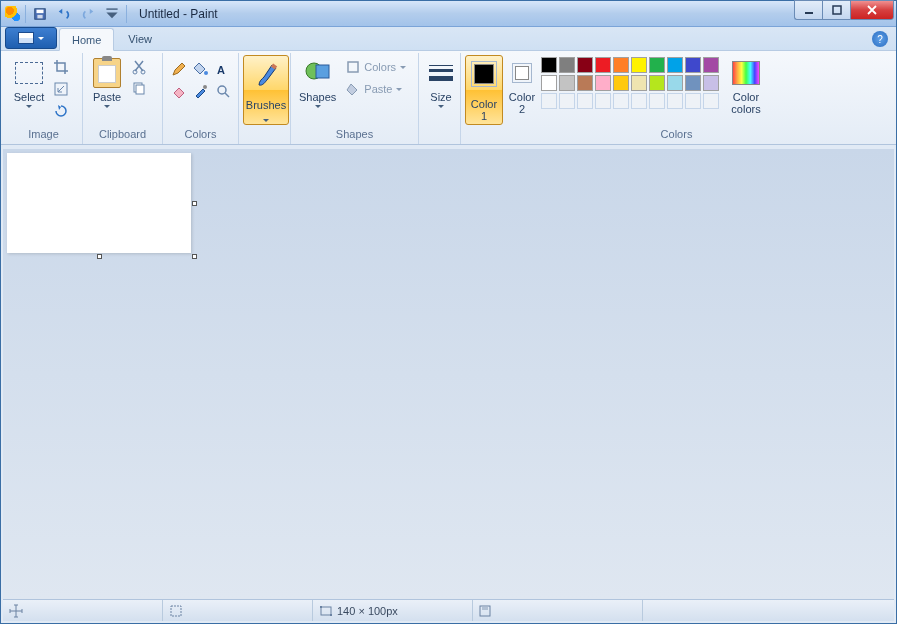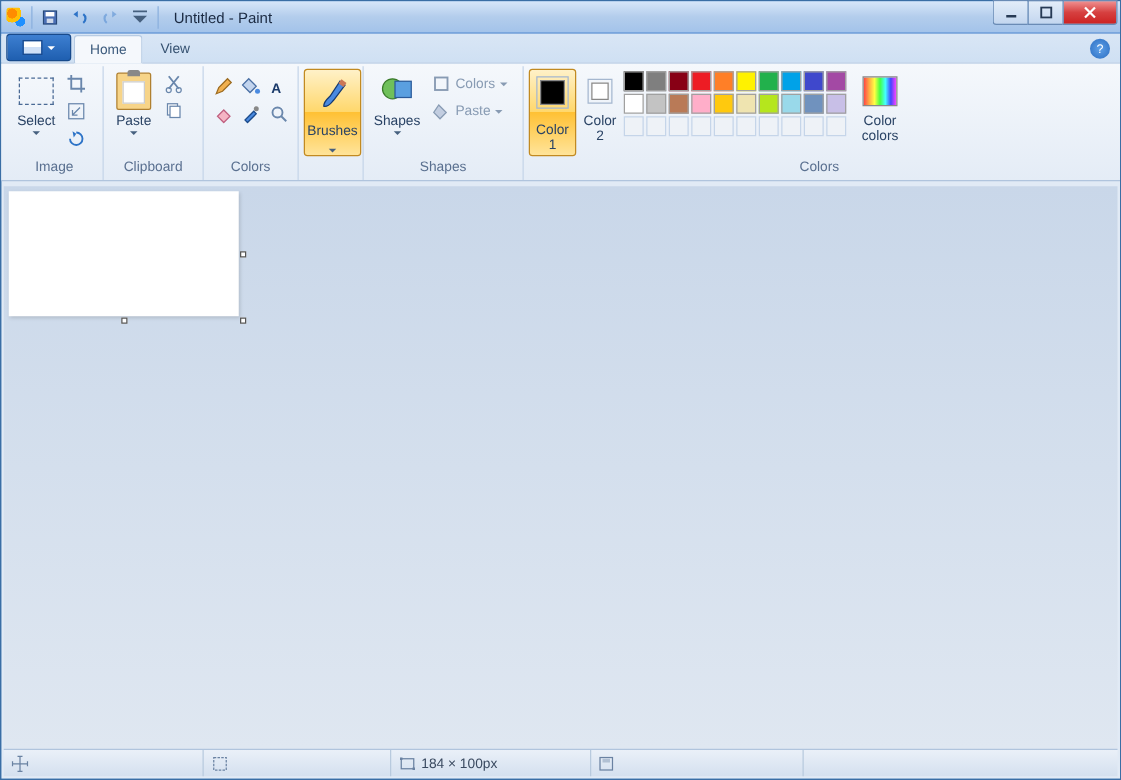--- a/index.html
+++ b/index.html
@@ -305,20 +305,36 @@
                 <path d="M5 2l6 6-5 5-5-5z" fill="#c2cde0" stroke="#889bb3"></path>
               </svg>
             <span>Paste</span>
               <div class="arrow"></div>
           </div>
         </div>
       </div>
       <div class="group-label">Shapes</div>
     </div>
 
+    <div class="group" style="width:42px;border-right:1px solid #c5d5e9">
+      <div class="group-body">
+        <div class="big-btn" style="width:36px">
+          <div class="ic">
+              <div class="i-size">
+                <div></div>
+                <div></div>
+                <div></div>
+              </div>
+            </div>
+          <div class="lbl">Size</div>
+          <div class="arrow"></div>
+        </div>
+      </div>
+      <div class="group-label"></div>
+    </div>
 
     <div class="group" style="flex:1;border-right:none">
       <div class="group-body">
         <div class="big-btn selected" style="width:38px">
           <div class="ic">
               <div class="color-well" style="width:26px;height:26px">
                 <div class="color-swatch" id="c1sw" style="width: 20px; height: 20px; background: rgb(0, 0, 0);"></div>
               </div>
             </div>
           <div class="lbl" style="white-space:pre">Color
@@ -402,21 +418,21 @@
       <svg width="14" height="14" viewBox="0 0 14 14">
           <rect x="2" y="2" width="10" height="10" fill="none" stroke="#6a82a2" stroke-dasharray="2 1"></rect>
         </svg>
     </div>
     <div class="cell" style="width:160px">
       <svg width="14" height="14" viewBox="0 0 14 14">
           <rect x="2" y="3" width="10" height="8" fill="none" stroke="#6a82a2"></rect>
           <rect x="1" y="2" width="2" height="2" fill="#6a82a2"></rect>
           <rect x="11" y="10" width="2" height="2" fill="#6a82a2"></rect>
         </svg>
-      <span>184 × 100px</span>
+      <span>140 × 100px</span>
     </div>
     <div class="cell" style="width:170px">
       <svg width="12" height="12" viewBox="0 0 12 12">
           <rect x="1" y="1" width="10" height="10" fill="none" stroke="#6a82a2"></rect>
           <rect x="3" y="2" width="6" height="3" fill="#6a82a2" opacity=".4"></rect>
         </svg>
     </div>
   </div>
 
 </div>

